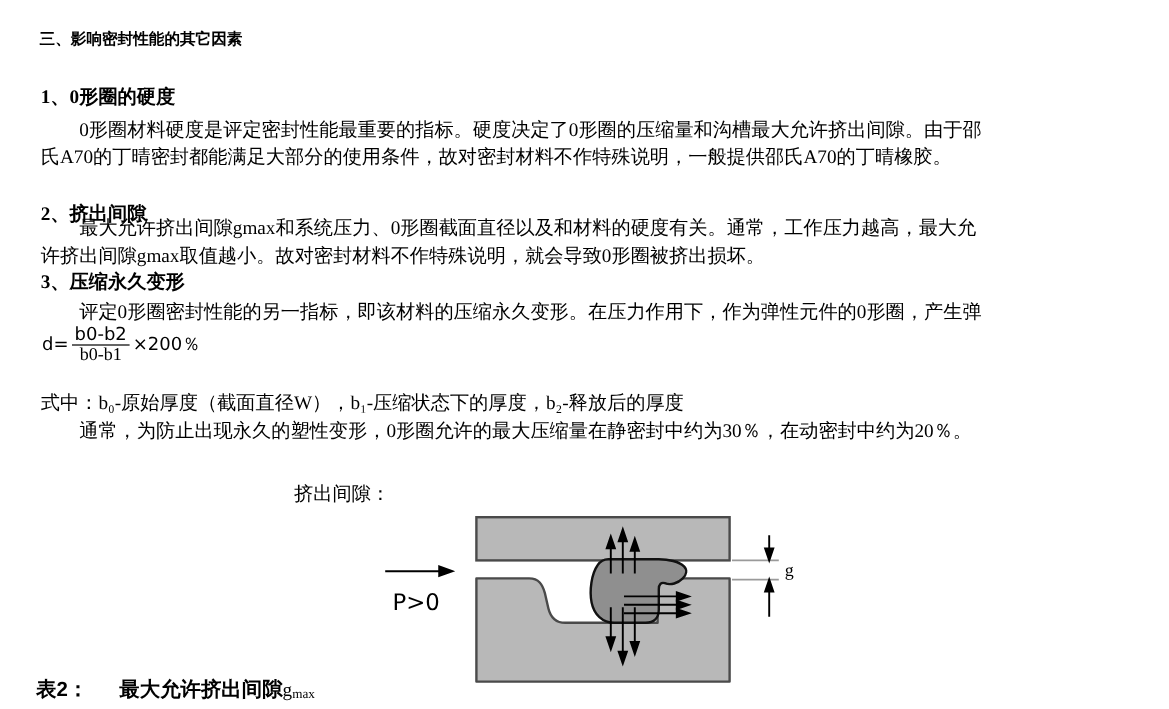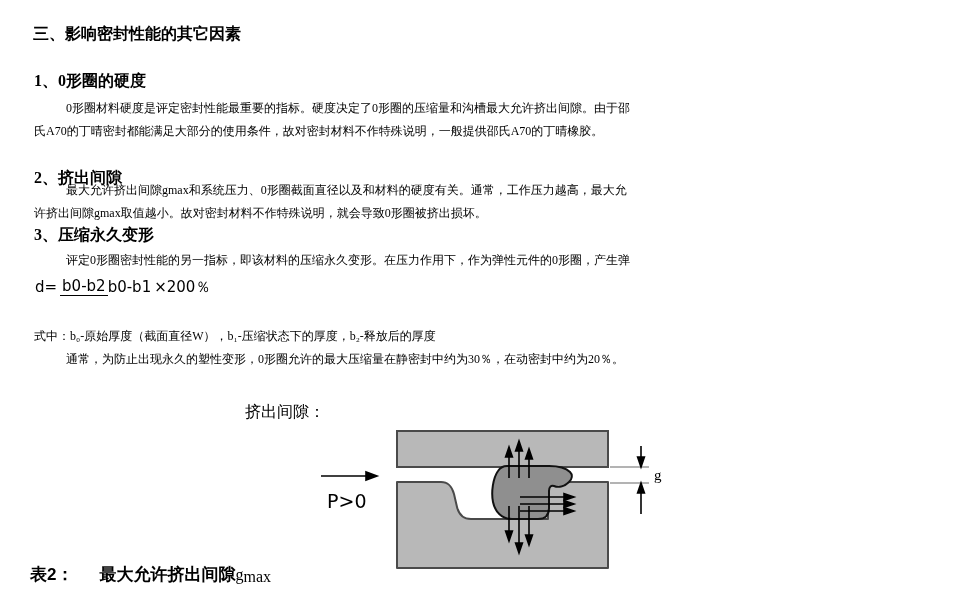--- a/index.html
+++ b/index.html
@@ -3,66 +3,66 @@
 <meta charset="utf-8">
 <style>
   html,body{margin:0;padding:0;}
   body{
     width:974px;height:591px;background:#ffffff;color:#000;
     position:relative;overflow:hidden;
     font-family:"Liberation Serif","DejaVu Serif",serif;
   }
   .abs{position:absolute;}
   .doc-title{
-    left:33px;top:24px;font-size:16px;font-weight:bold;
+    left:33px;top:24px;font-size:13px;font-weight:bold;
     font-family:"Liberation Sans","DejaVu Sans",sans-serif;
     white-space:nowrap;position:absolute;
   }
   .sec-h{
     position:absolute;left:34px;font-size:16px;font-weight:bold;
     font-family:Liberation Serif, serif;white-space:nowrap;
   }
   .b{
-    position:absolute;left:34px;font-size:12px;line-height:23px;
+    position:absolute;left:34px;font-size:16px;line-height:23px;
     white-space:nowrap;font-family:"Liberation Serif","DejaVu Serif",serif;
   }
   .indent{left:66px;}
   .formula-row{
     position:absolute;left:34px;top:270px;height:34px;
     display:flex;align-items:center;white-space:nowrap;
   }
   .formula-row .txt{font-size:16px;}
   .fx{
     font-family:"DejaVu Sans","Liberation Sans",sans-serif;
     font-size:15px;margin:0 1px;
   }
   .frac{
-    display:inline-flex;flex-direction:row;align-items:center;
+    display:inline-flex;flex-direction:column;align-items:center;
     font-family:"DejaVu Sans","Liberation Sans",sans-serif;
     font-size:15px;line-height:15px;margin:12px 2px;
   }
   .frac .num{border-bottom:1.5px solid #000;padding:0 2px 1px 2px;}
-  .frac .den{padding-top:1px;}
+  .frac .den{padding-top:1px;font-family:Liberation Serif, serif;}
   .diagram-caption{
     position:absolute;left:245px;top:402px;font-size:16px;font-weight:normal;
     font-family:"Liberation Sans","DejaVu Sans",sans-serif;white-space:nowrap;
   }
   .table-caption{
     position:absolute;left:30px;top:563px;white-space:nowrap;
     font-family:"Liberation Sans","DejaVu Sans",sans-serif;
     font-size:17px;font-weight:bold;
   }
   .tc-label{margin-right:26px;}
   .tc-g{
     font-family:"Liberation Serif","DejaVu Serif",serif;
     font-weight:normal;font-size:16px;
   }
   .tc-sub{
     font-family:"Liberation Serif","DejaVu Serif",serif;
-    font-weight:normal;font-size:16px;vertical-align:-2px;
+    font-weight:normal;font-size:11px;vertical-align:-2px;
   }
   svg text{font-family:"DejaVu Sans","Liberation Sans",sans-serif;}
   svg text.serif{font-family:"Liberation Serif","DejaVu Serif",serif;}
 </style>
 </head>
 <body>
 
 <div class="doc-title">三、影响密封性能的其它因素</div>
 
 <div class="sec-h" style="top:71px">1、0形圈的硬度</div>

